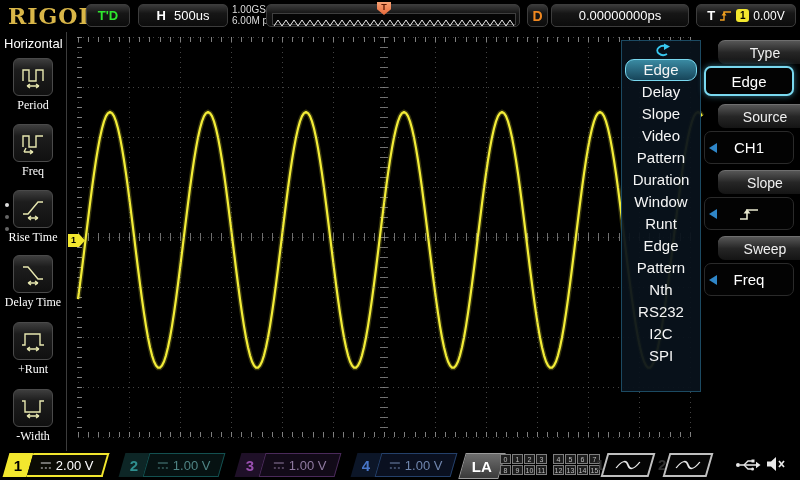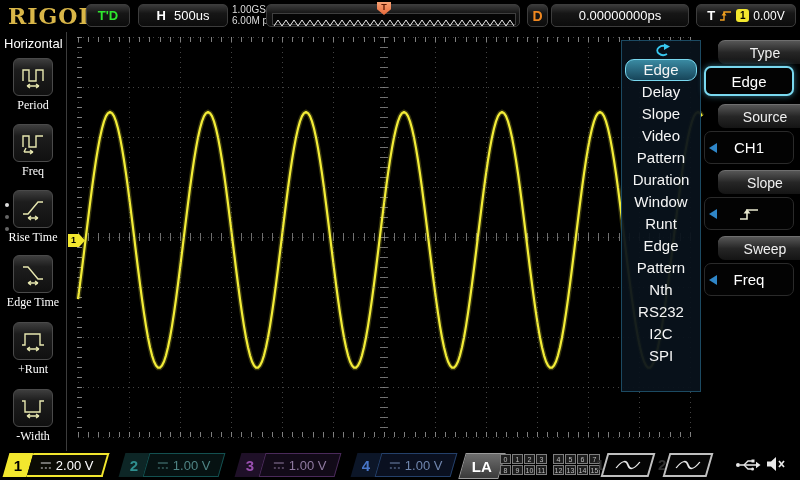--- a/index.html
+++ b/index.html
@@ -177,21 +177,21 @@
       </div>
     <div class="slabel">Rise Time</div>
   </div>
   <div class="sitem" style="top:255px">
     <div class="sbtn">
         <svg width="26" height="23" stroke="#e8e8b0" stroke-width="1.4" fill="none">
       <path d="M3,4 H8 L18,16 H23"></path>
       <path d="M8,20 H18 M8,20 l3,-2 M8,20 l3,2 M18,20 l-3,-2 M18,20 l-3,2"></path>
         </svg>
       </div>
-    <div class="slabel">Edge Time</div>
+    <div class="slabel">Delay Time</div>
   </div>
   <div class="sitem" style="top:322px">
     <div class="sbtn">
         <svg width="26" height="23" stroke="#e8e8b0" stroke-width="1.4" fill="none">
       <path d="M2,15 h3 V4 h15 V15 h4"></path>
       <path d="M7,19 H19 M7,19 l3,-2 M7,19 l3,2 M19,19 l-3,-2 M19,19 l-3,2"></path>
         </svg>
       </div>
     <div class="slabel">+Runt</div>
   </div>

